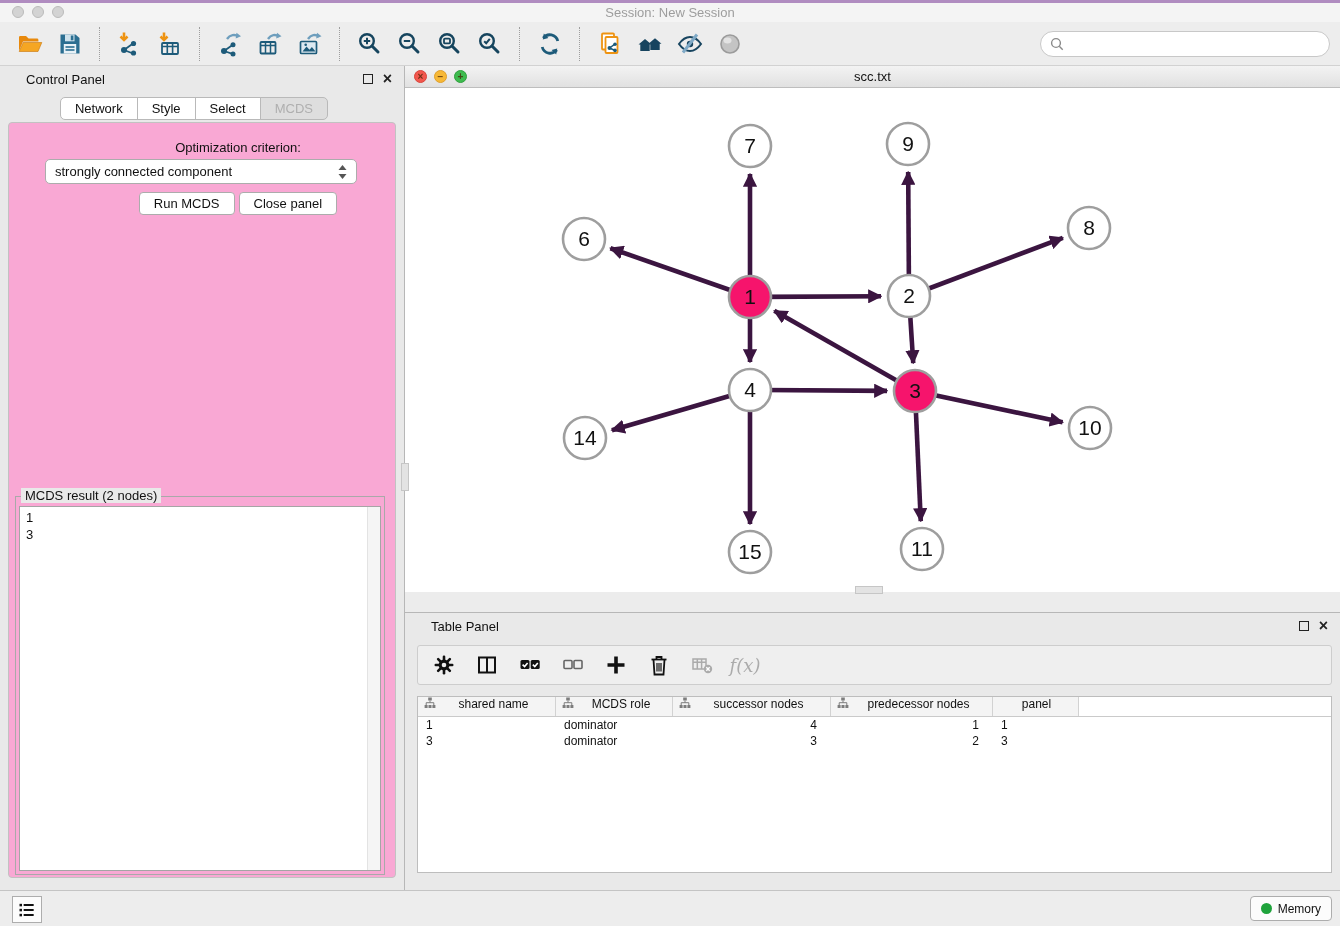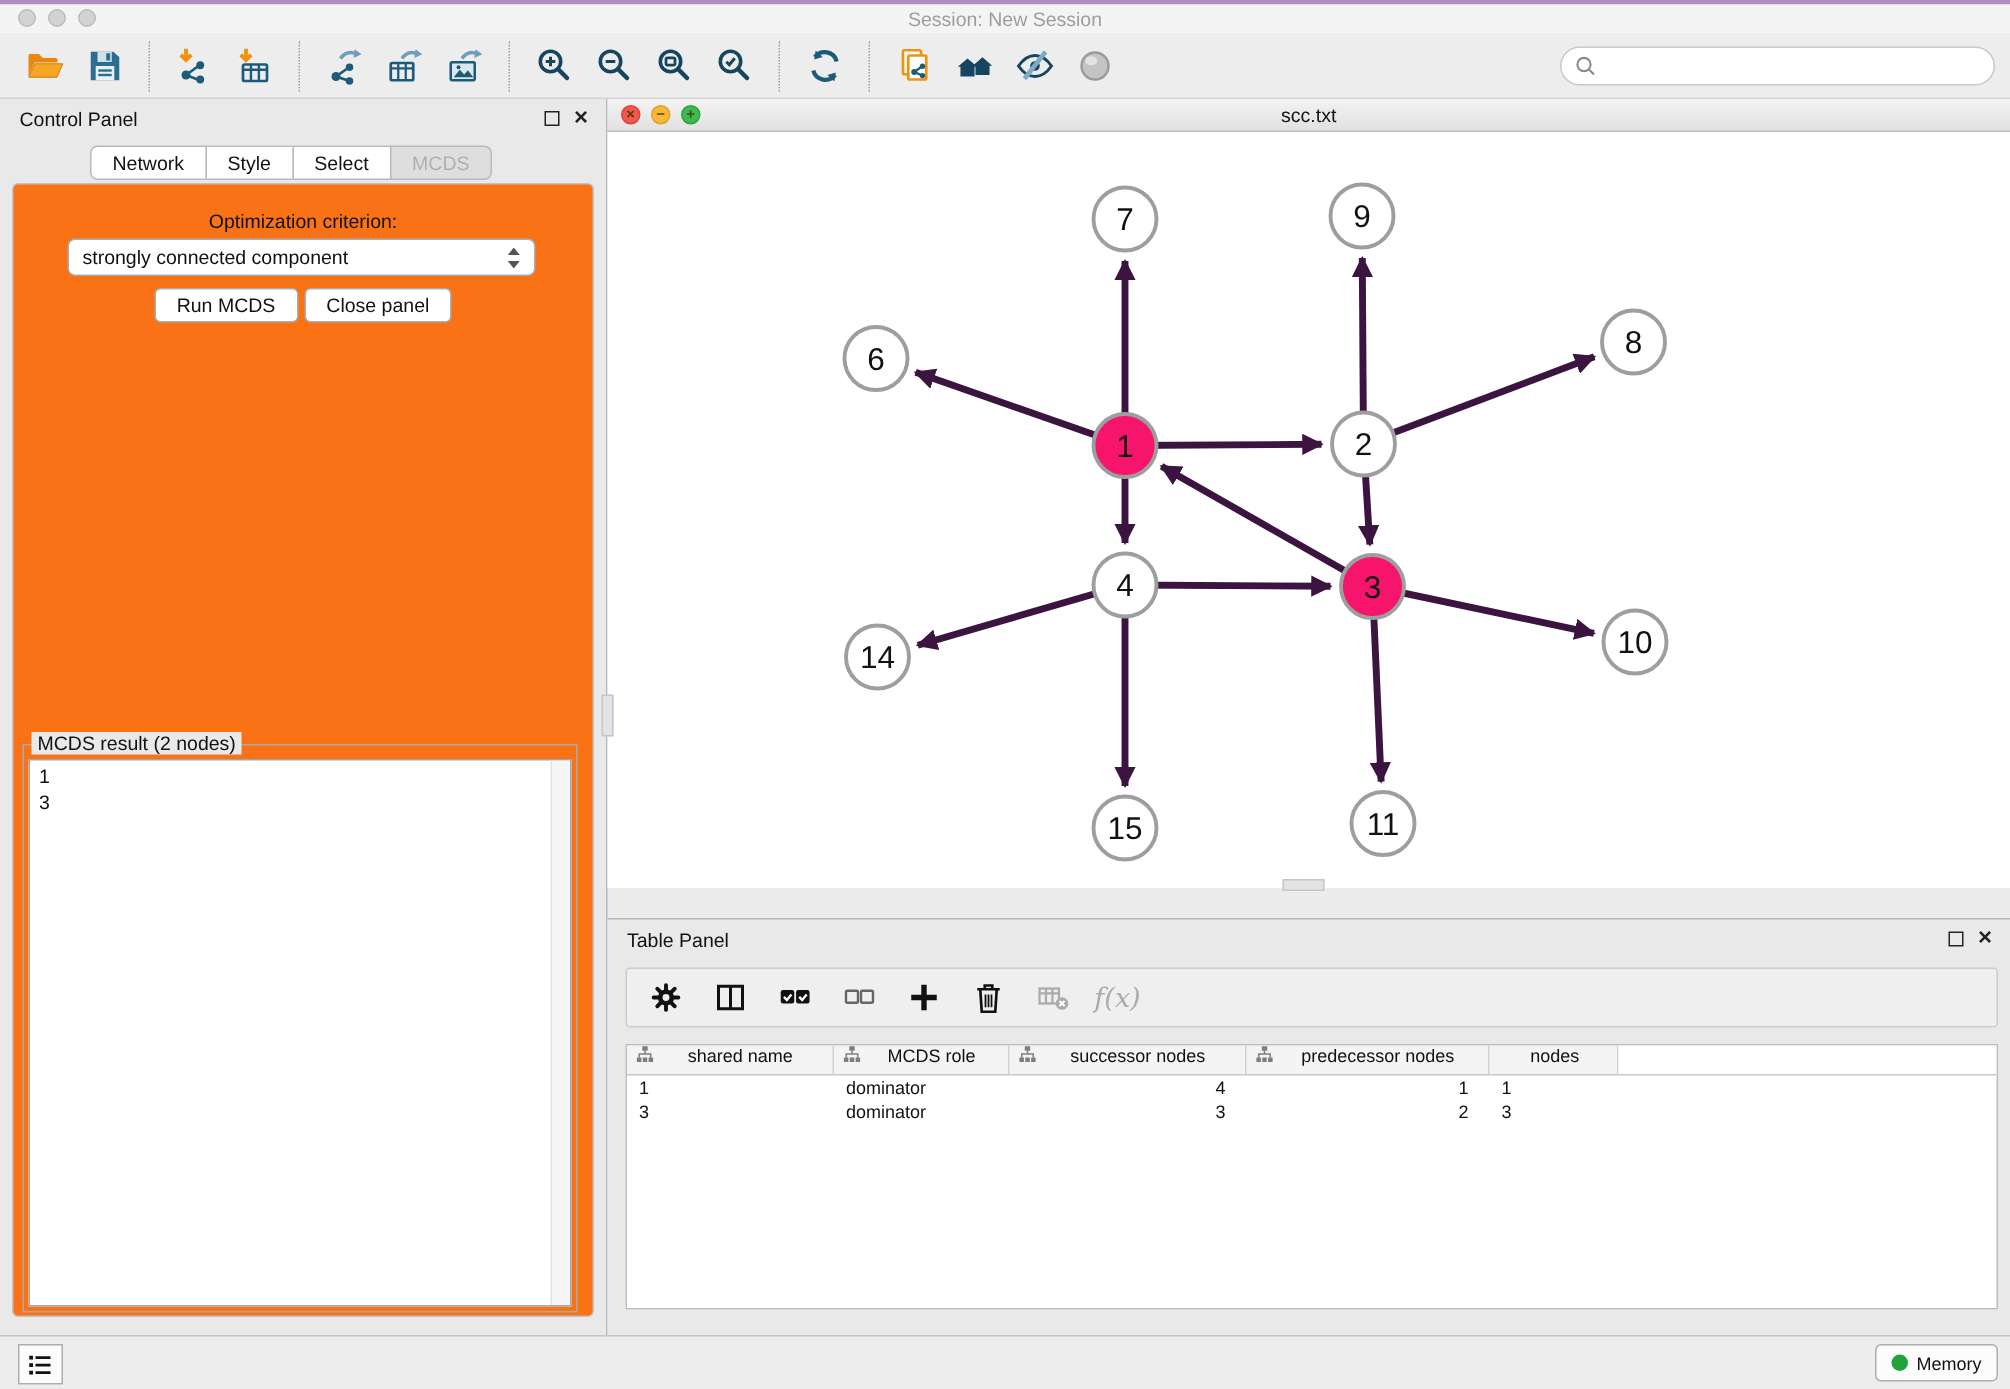--- a/index.html
+++ b/index.html
@@ -15,32 +15,32 @@
   .toolbar{position:absolute;top:22px;height:44px;left:0;right:0;background:#EDEDED;
            border-bottom:1px solid #D2D2D2;display:flex;align-items:center;padding:0 10px;box-sizing:border-box;}
   .tbtn{width:40px;height:38px;display:flex;align-items:center;justify-content:center;flex:none;}
   .tsep{width:1px;height:34px;border-left:1px dotted #9E9E9E;margin:0 9px;flex:none;}
   .search{margin-left:auto;display:flex;align-items:center;background:#FFF;border:1px solid #C8C8C8;
           border-radius:13px;height:26px;width:290px;padding:0 8px;box-sizing:border-box;flex:none;}
   .search input{border:none;outline:none;flex:1;font-size:13px;background:transparent;font-family:inherit;}
   
   .control-panel{position:absolute;top:66px;left:0;width:405px;bottom:36px;background:#E9E9E9;
                  border-right:1px solid #B7B7B7;box-sizing:border-box;}
-  .panel-title{position:absolute;left:13px;top:6px;font-size:13px;}
+  .panel-title{position:absolute;left:26px;top:6px;font-size:13px;}
   .winbtns{position:absolute;right:12px;top:7px;display:flex;gap:10px;align-items:center;}
   .btn-float{width:10px;height:10px;border:1.6px solid #222;box-sizing:border-box;}
   .btn-close{font-size:16px;font-weight:bold;color:#222;line-height:11px;}
   .segmented{display:flex;justify-content:center;}
   .cp-tabs{position:absolute;top:31px;left:0;right:16px;}
   .seg{background:#FFF;border:1px solid #B9B9B9;padding:3px 14px;font-size:13px;color:#111;margin-left:-1px;}
   .seg:first-child{border-radius:5px 0 0 5px;margin-left:0;}
   .seg:last-child{border-radius:0 5px 5px 0;}
   .seg.active{background:#DEDEDE;color:#AFAFAF;}
   .cp-content{position:absolute;top:56px;left:8px;right:8px;bottom:12px;border:1px solid #C2C2C2;
-              border-radius:4px;background:#f97316;}
+              border-radius:4px;background:#f9a8d4;padding-left:36px;}
   .opt-label{position:absolute;top:17px;width:100%;text-align:center;font-size:13px;}
   .dropdown{position:absolute;top:36px;left:36px;width:312px;height:25px;background:#FFF;border:1px solid #ACACAC;
             border-radius:5px;display:flex;align-items:center;padding:0 9px;box-sizing:border-box;font-size:13px;}
   .dd-arrows{margin-left:auto;display:flex;flex-direction:column;gap:1px;}
   .btn-row{position:absolute;top:69px;width:100%;display:flex;justify-content:center;gap:4px;}
   .pushbtn{background:#FFF;border:1px solid #ACACAC;border-radius:4px;font-size:13px;padding:3px 14px;color:#111;}
   .result-group{position:absolute;left:6px;top:373px;width:370px;height:379px;border:1px solid #A9A9A9;box-sizing:border-box;}
   .result-legend{position:absolute;top:-9px;left:5px;background:#E9E9E9;padding:0 4px;font-size:13px;}
   .result-list{position:absolute;left:3px;right:3px;top:9px;bottom:3px;background:#FFF;border:1px solid #A5A5A5;overflow:hidden;padding-top:2px;box-sizing:border-box;}
   .result-scroll{position:absolute;top:0;right:0;bottom:0;width:12px;background:#F5F5F5;border-left:1px solid #E3E3E3;}
@@ -450,21 +450,21 @@
           <svg width="12" height="12" viewBox="0 0 12 12">
             <rect x="4.2" y="0.5" width="3.6" height="3" fill="#7D7D7D"></rect>
             <path d="M6 3.5v2.2M2.2 8V5.7h7.6V8" stroke="#7D7D7D" fill="none"></path>
             <rect x="0.6" y="8" width="3" height="3" fill="#7D7D7D"></rect>
             <rect x="4.5" y="8" width="3" height="3" fill="#7D7D7D"></rect>
             <rect x="8.4" y="8" width="3" height="3" fill="#7D7D7D"></rect>
           </svg>
           <span class="lbl">predecessor nodes</span>
         </div>
         <div class="th" style="width: 86px;">
-          <span class="lbl">nodes</span>
+          <span class="lbl">panel</span>
         </div>
         <div class="th-filler"></div>
       </div>
     <div id="tbl-body">
         <div class="tbl-row">
           <div class="td left" style="width: 138px;">1</div>
           <div class="td left" style="width: 117px;">dominator</div>
           <div class="td right" style="width: 158px;">4</div>
           <div class="td right" style="width: 162px;">1</div>
           <div class="td left" style="width: 86px;">1</div>

